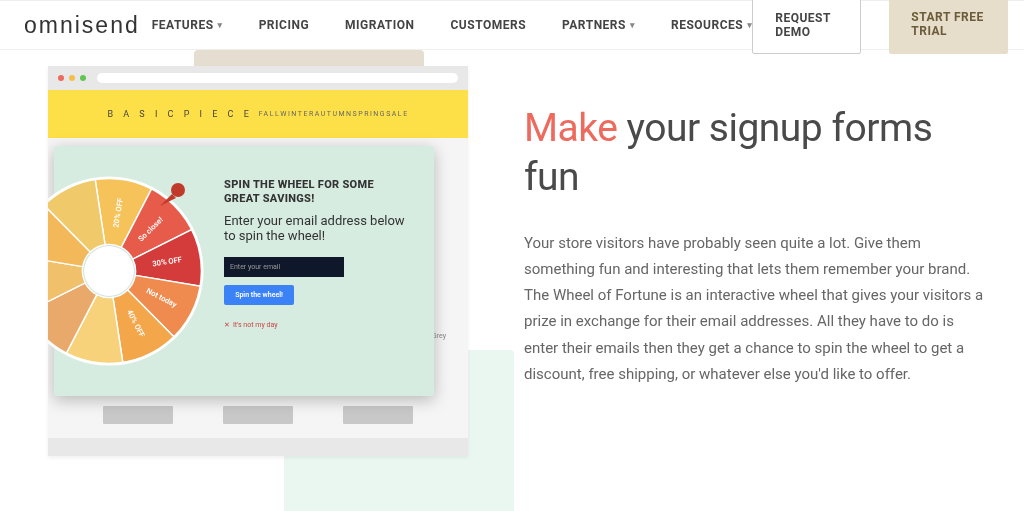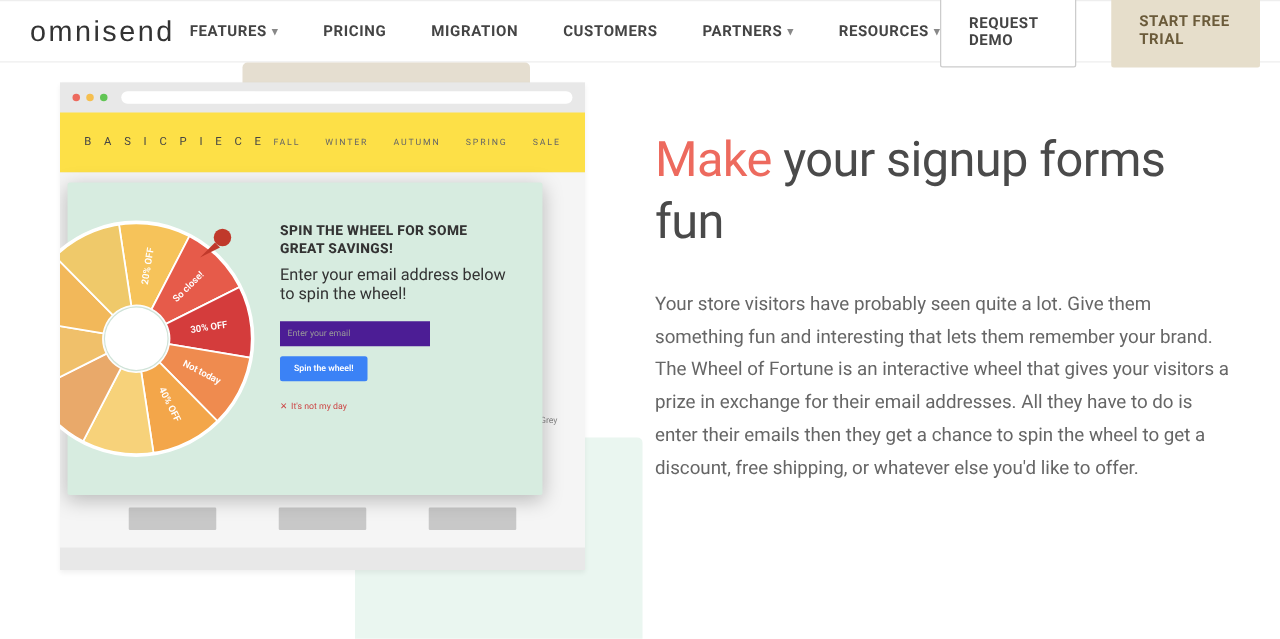--- a/index.html
+++ b/index.html
@@ -24,38 +24,38 @@
   .blob1 { position: absolute; top: 0; right: 70px; width: 230px; height: 180px; background: #e5ded0; border-radius: 4px; }
   .blob2 { position: absolute; bottom: -30px; right: -20px; width: 230px; height: 170px; background: #eaf6f0; border-radius: 4px; }
 
   .window { position: absolute; top: 16px; left: 24px; width: 420px; height: 390px; background: #e8e8e8; overflow: hidden; box-shadow: 0 2px 4px rgba(0,0,0,0.06); }
   .win-top { height: 24px; background: #e8e8e8; display: flex; align-items: center; padding: 0 10px; gap: 5px; }
   .traffic { width: 6px; height: 6px; border-radius: 50%; display:inline-block;}
   .tr-r { background: #ed6a5e; } .tr-y { background: #f5bf4f; } .tr-g { background: #61c554; }
   .url-bar { flex: 1; height: 10px; background: #fff; border-radius: 5px; margin-left: 6px; }
   .site-head { height: 48px; background: #fde047; display:flex; flex-direction: row; align-items:center; justify-content:center; gap:6px;}
   .site-brand { font-size: 9px; letter-spacing: 4px; color: #444; }
-  .site-nav { display:flex; gap: 20px; font-size: 7px; letter-spacing: 1.5px; color:#666; }
+  .site-nav { display:flex; font-size: 7px; letter-spacing: 1.5px; color:#666; }
   .prod-area { height: 300px; background: #f5f5f5; position: relative; padding-top: 6px; }
   .prod { position:absolute; right: 42px; top: 24px; width: 50px; height: 160px; background:#ead6d0; border-radius:1px;}
   .prod-label { position:absolute; right:22px; top: 194px; font-size:7px; color:#888;}
   .prod-btns { position:absolute; bottom: 14px; left:0; right:0; display:flex; justify-content:space-around; padding:0 30px;}
   .pb { width: 70px; height: 18px; background:#c8c8c8; border-radius:1px;}
 
   
   .popup { position: absolute; top: 80px; left: 6px; width: 380px; height: 250px; background: #d7ece0; box-shadow: 0 4px 16px rgba(0,0,0,0.25); border-radius: 2px; overflow: visible; display:flex;}
   .wheel-wrap { width: 160px; position: relative; flex-shrink:0; }
   .wheel { position:absolute; left:-40px; top:30px; width: 190px; height: 190px; }
   .wheel-center { position:absolute; left:-40px; top:30px; width:190px; height:190px; display:flex; align-items:center; justify-content:center;}
   .wheel-hub { width:50px; height:50px; background:#fff; border-radius:50%; box-shadow:0 0 3px rgba(0,0,0,0.1);}
   .pointer { position:absolute; top:34px; left: 104px; }
   .popup-body { flex:1; padding: 32px 26px 0 10px; }
   .popup-title { font-size: 11px; font-weight: 800; color:#333; letter-spacing:.3px; line-height:1.3;}
   .popup-sub { font-size: 13px; color:#333; margin-top:6px;}
-  .popup-input { margin-top: 14px; width: 120px; height: 20px; background:#4c1d95; font-size:7px; color:#999; padding:0 6px; display:flex; align-items:center;}
+  .popup-input { margin-top: 14px; width: 120px; height: 20px; background:#0f172a; font-size:7px; color:#999; padding:0 6px; display:flex; align-items:center;}
   .popup-btn { margin-top: 8px; width: 70px; height: 20px; background:#3b82f6; color:#fff; font-size:7px; font-weight:600; display:flex; align-items:center; justify-content:center; border-radius:2px;}
   .popup-skip { margin-top: 16px; font-size:7px; color:#c44; display:flex; align-items:center; gap:3px;}
 
   
   .copy { flex: 1; padding-top: 54px; padding-right: 10px; }
   .headline { font-size: 39px; font-weight: 400; color:#4a4a4a; line-height:1.25; letter-spacing: -0.5px;}
   .headline .accent { color: #ed6a5e; font-weight: 400; }
   .body-text { margin-top: 28px; font-size: 15px; line-height: 1.75; color: #666; }
 </style>
 </head>

